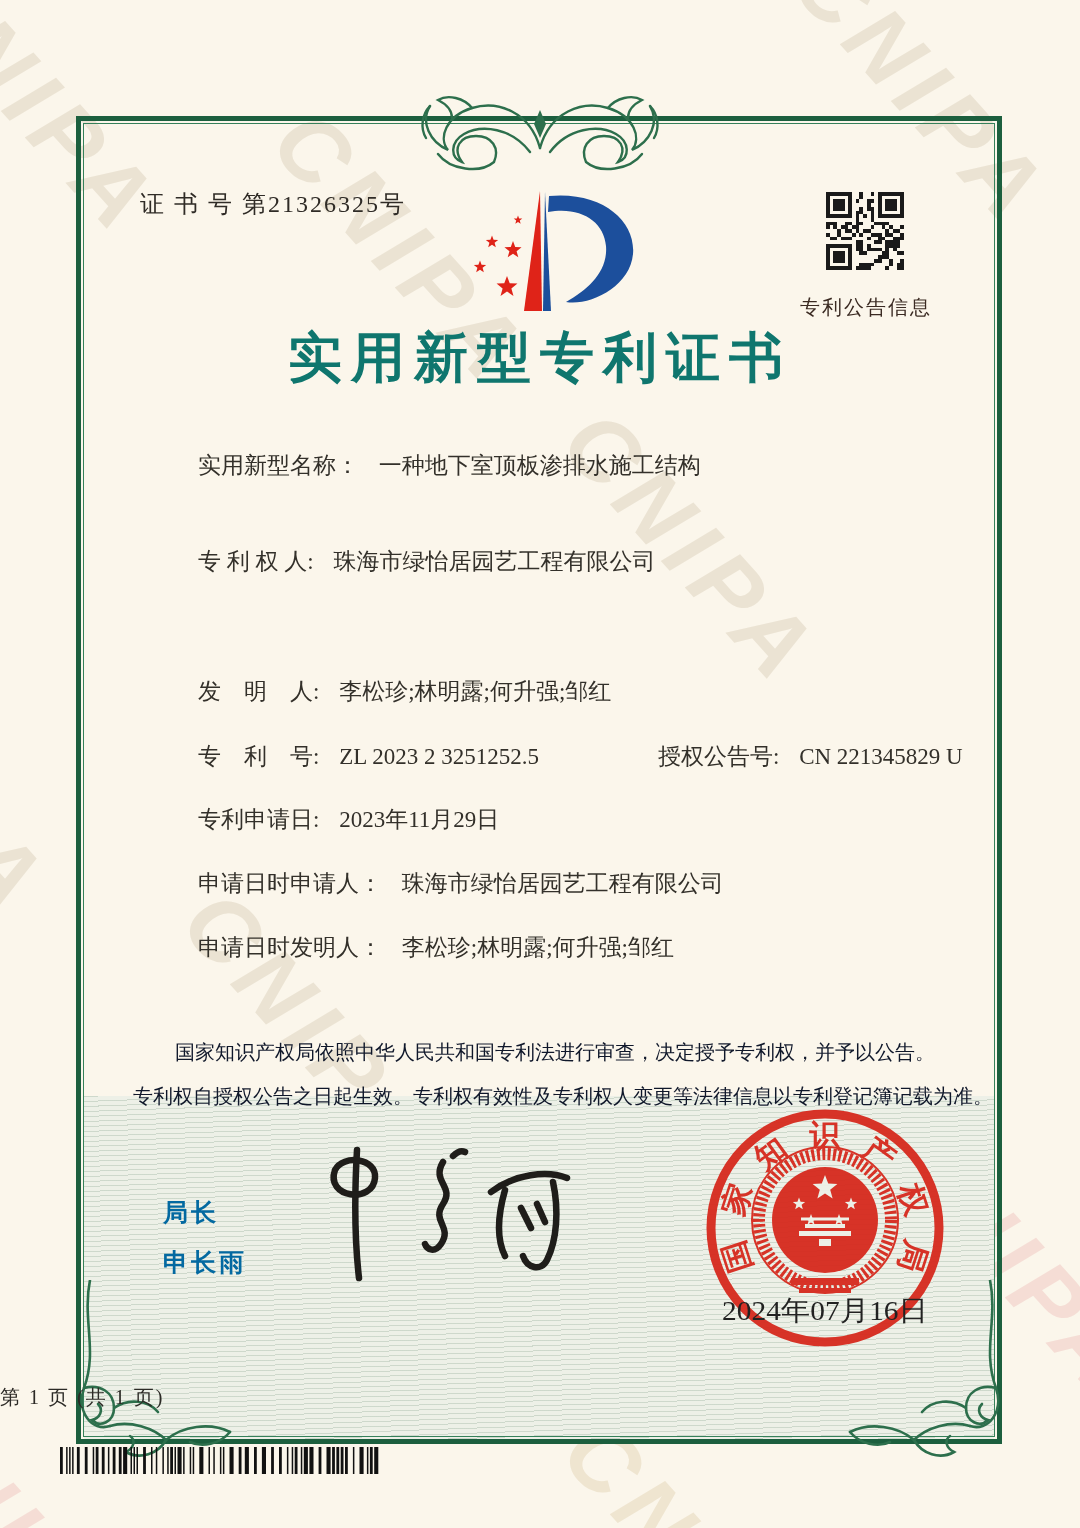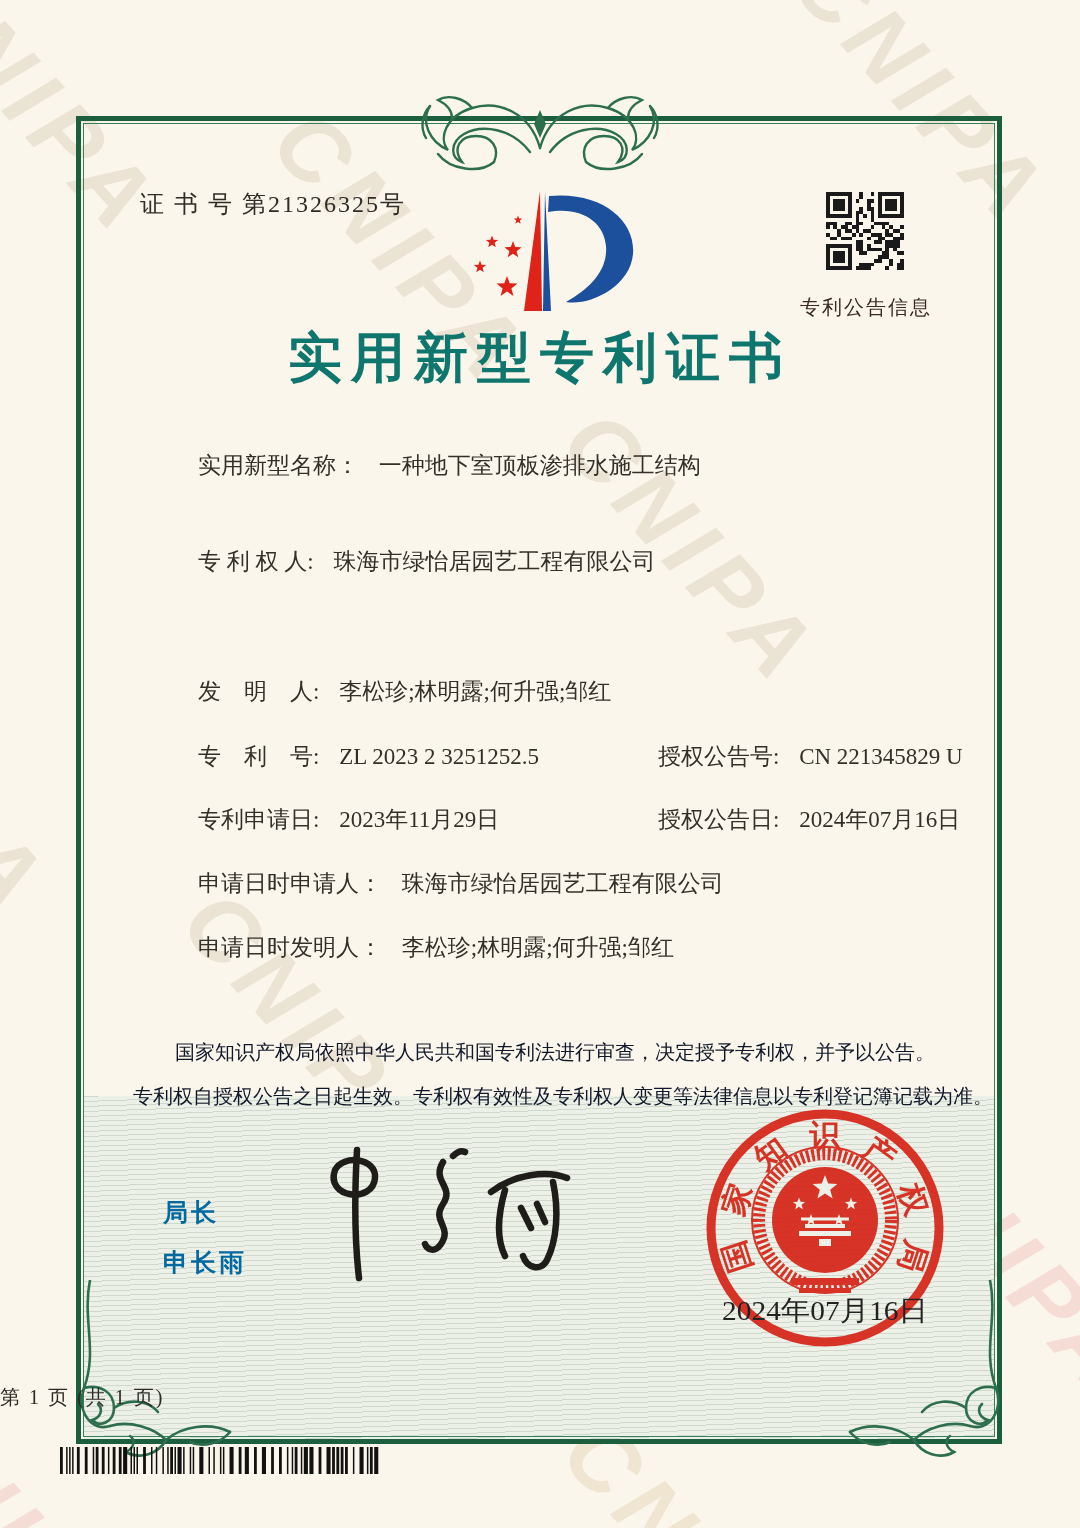--- a/index.html
+++ b/index.html
@@ -401,24 +401,20 @@
     <span class="val">ZL 2023 2 3251252.5</span>
   </div>
   <div class="row rcol" style="top:741px;">
     <span class="lab">授权公告号:</span>
     <span class="val">CN 221345829 U</span>
   </div>
   <div class="row" style="top:804px;">
     <span class="lab">专利申请日:</span>
     <span class="val">2023年11月29日</span>
   </div>
-  <div class="row rcol" style="top:804px;">
-    <span class="lab">授权公告日:</span>
-    <span class="val">2024年07月16日</span>
-  </div>
   <div class="row" style="top:932px;">
     <span class="lab">申请日时发明人：</span>
     <span class="val">李松珍;林明露;何升强;邹红</span>
   </div>
   <div class="row" style="top:868px;">
     <span class="lab">申请日时申请人：</span>
     <span class="val">珠海市绿怡居园艺工程有限公司</span>
   </div>
 
   <div class="abs statement">

